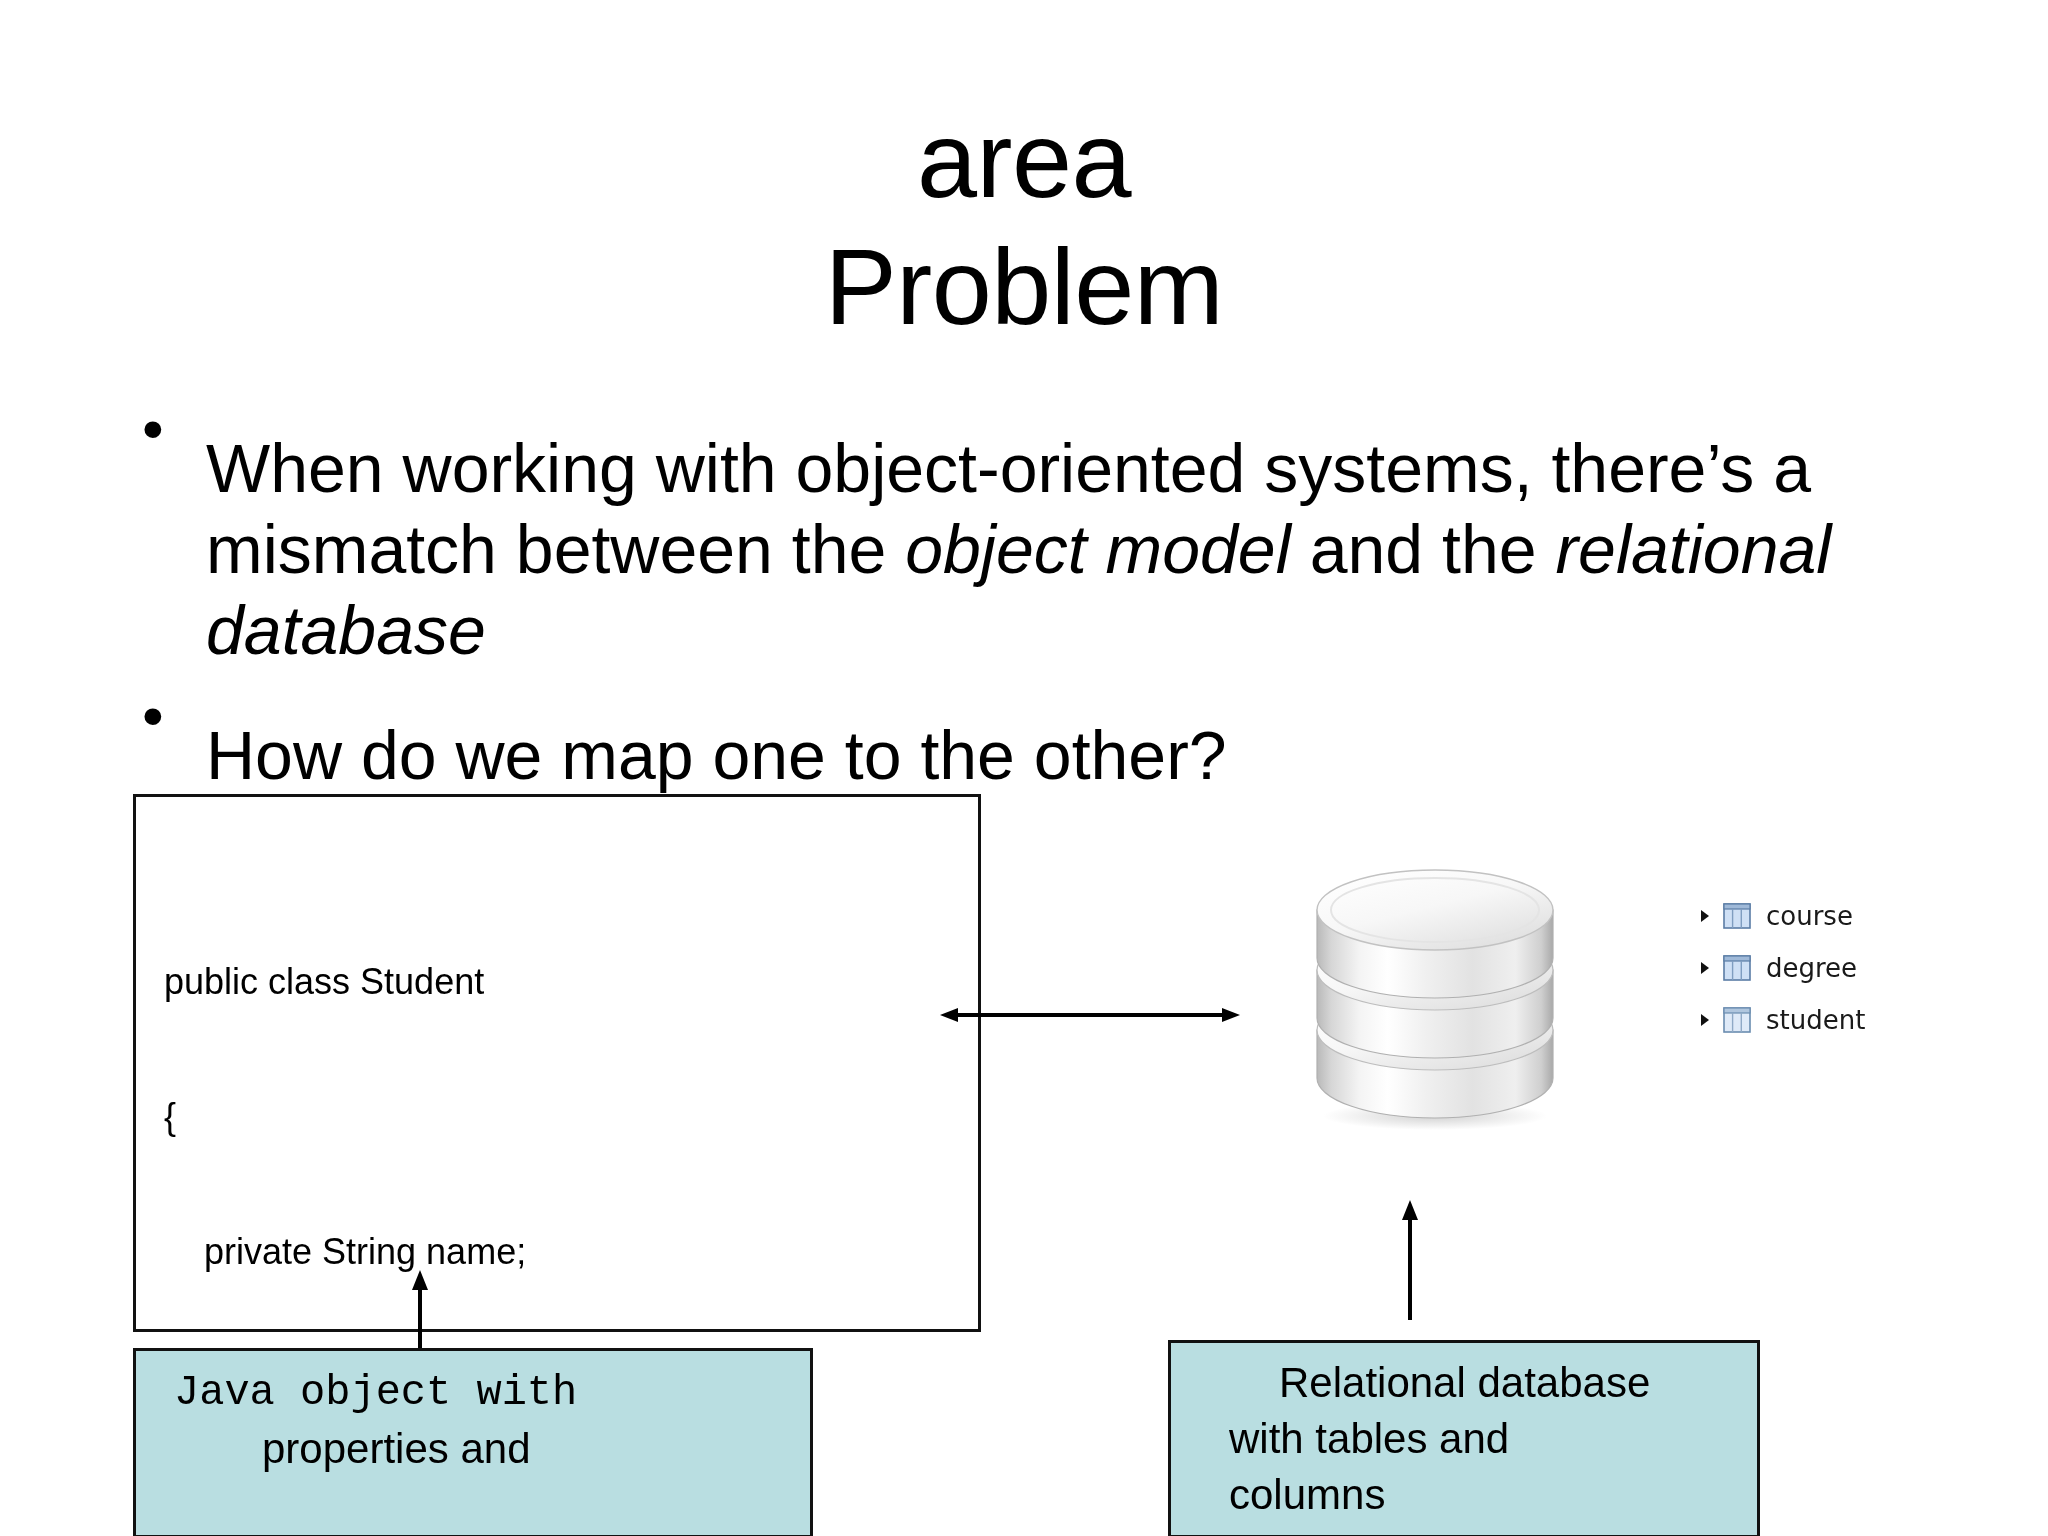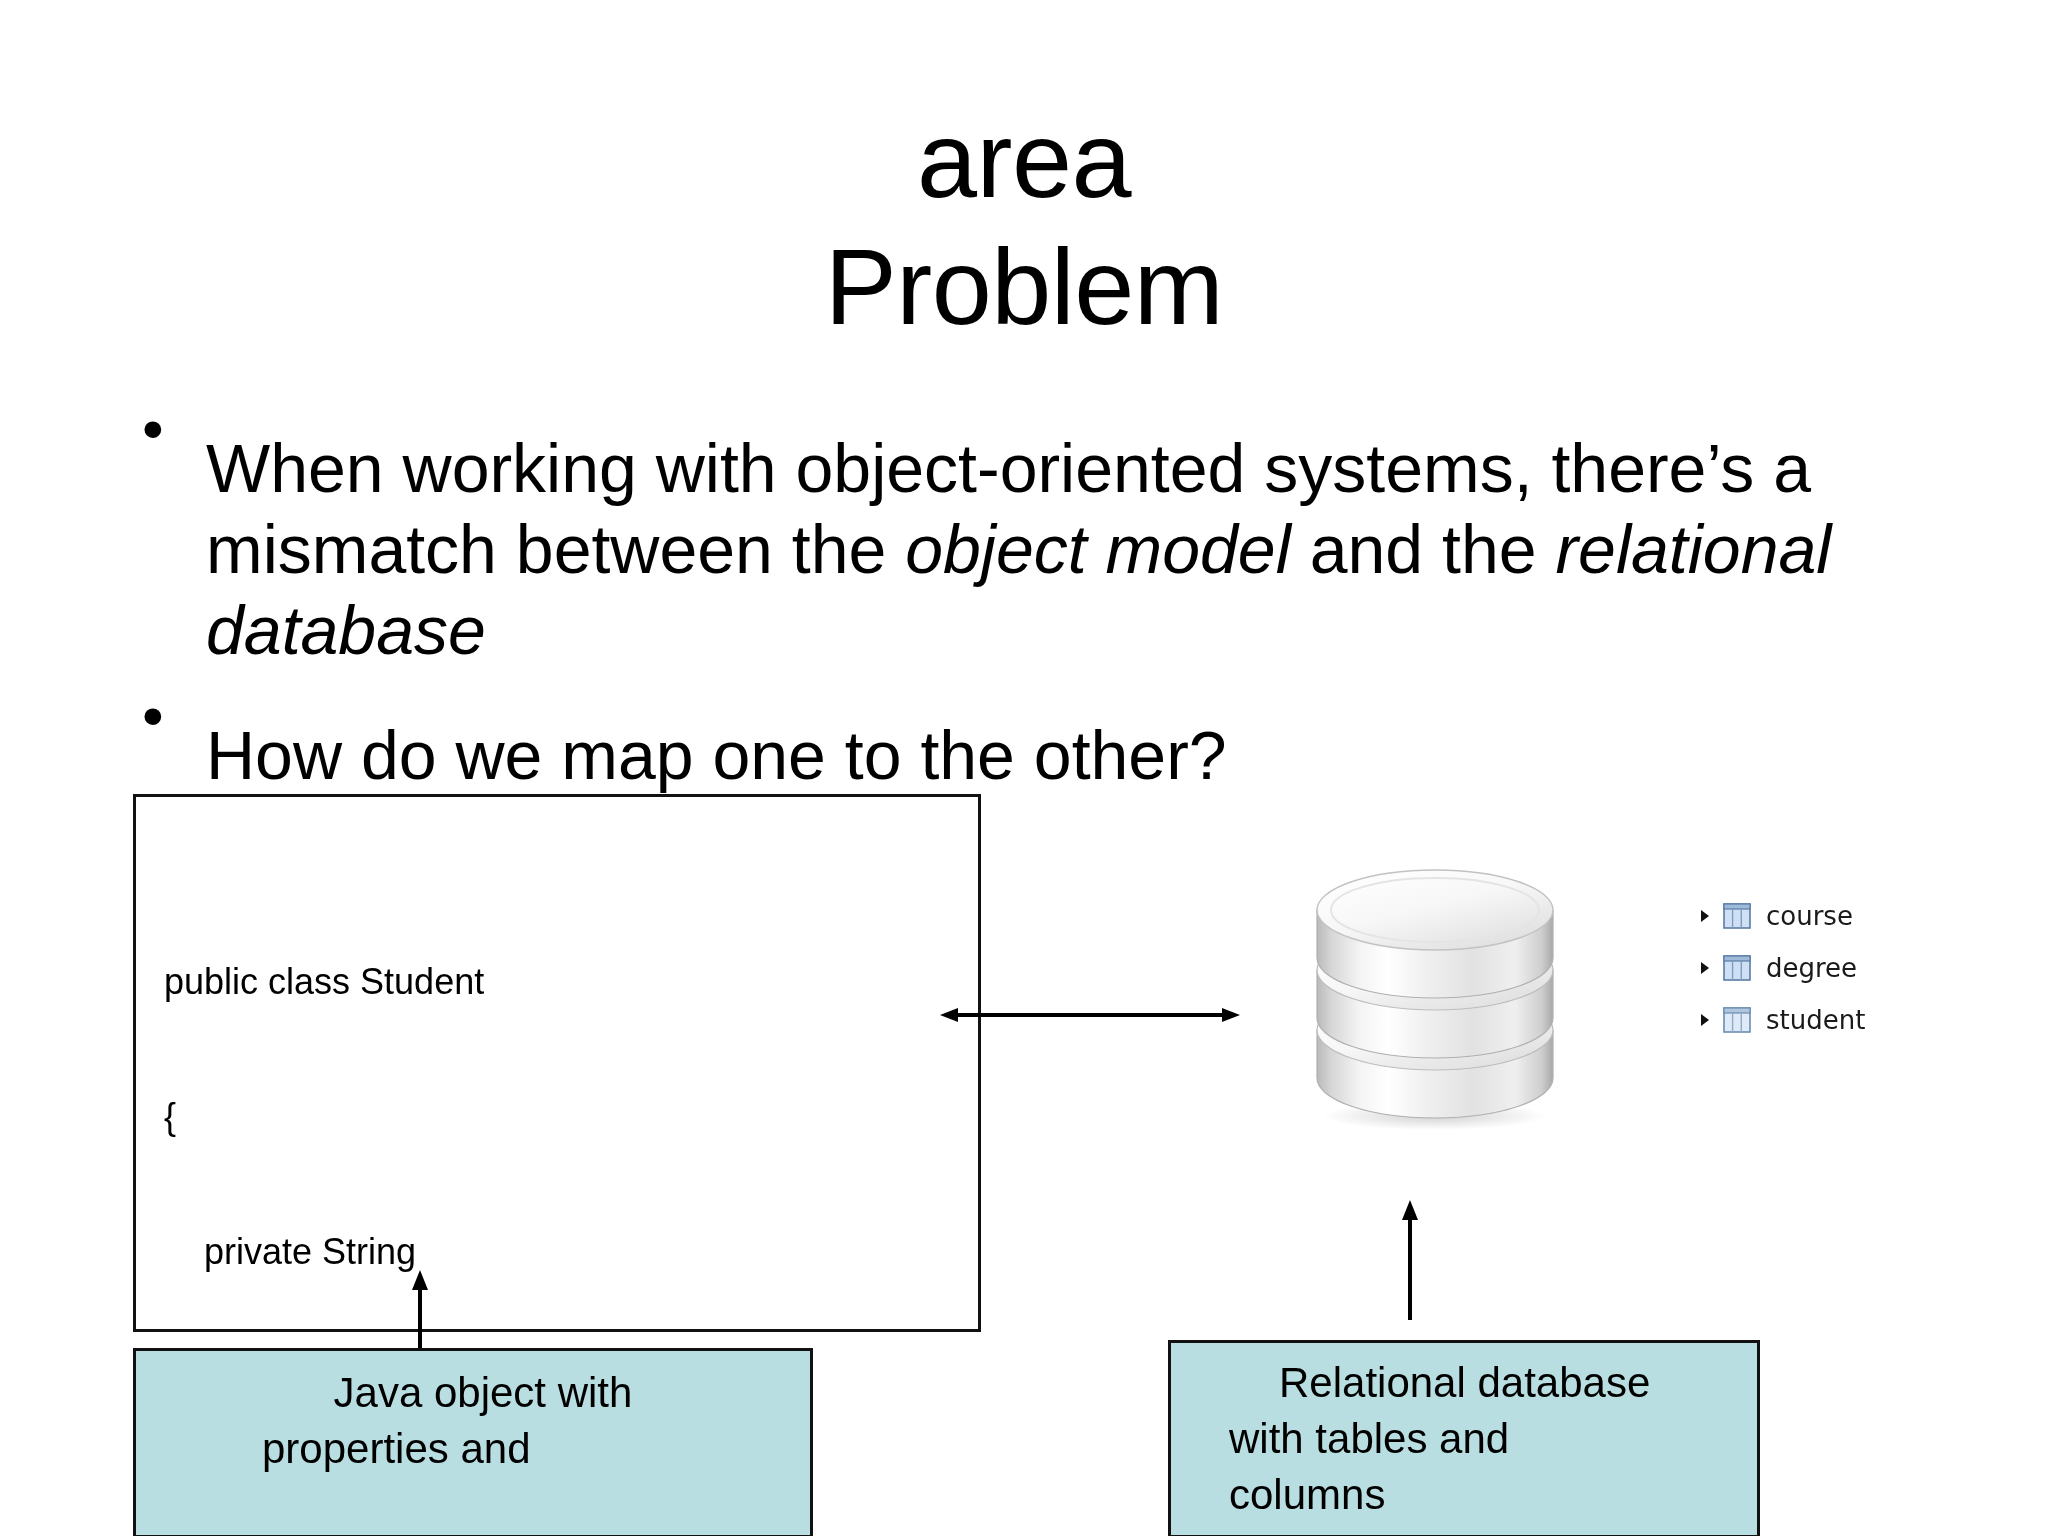--- a/index.html
+++ b/index.html
@@ -98,21 +98,21 @@
     font-size: 42px;
     line-height: 56px;
   }
   #caption-left {
     left: 133px;
     top: 1348px;
     width: 680px;
     height: 190px;
     padding: 14px 18px 0 18px;
   }
-  #caption-left .cl-1 { display: block; text-align: center; padding-left: 20px;}
+  #caption-left .cl-1 { display: block; text-align: left; padding-left: 20px; font-family: Liberation Mono, monospace;}
   #caption-left .cl-2 { display: block; text-align: left; padding-left: 108px;}
   #caption-left .cl-3 { display: block; text-align: left; padding-left: 108px;}
   #caption-right {
     left: 1168px;
     top: 1340px;
     width: 592px;
     height: 198px;
     padding: 12px 16px 0 16px;
   }
   #caption-right .cr-1 { display: block; text-align: left; padding-left: 92px;}
@@ -192,20 +192,21 @@
     <span class="bullet-marker">•</span>
     <span class="bullet-text">How do we map one to the other?</span>
   </div>
 
 </div>
 
 <div id="code-box">
   <div id="code-text">
     <span class="ln">public class Student</span>
     <span class="ln">{</span>
+    <span class="ln ind">private String name;</span>
     <span class="ln ind">private String</span>
     <span class="ln ind">address;</span>
     
     
     
     
     
   </div>
 </div>
 

